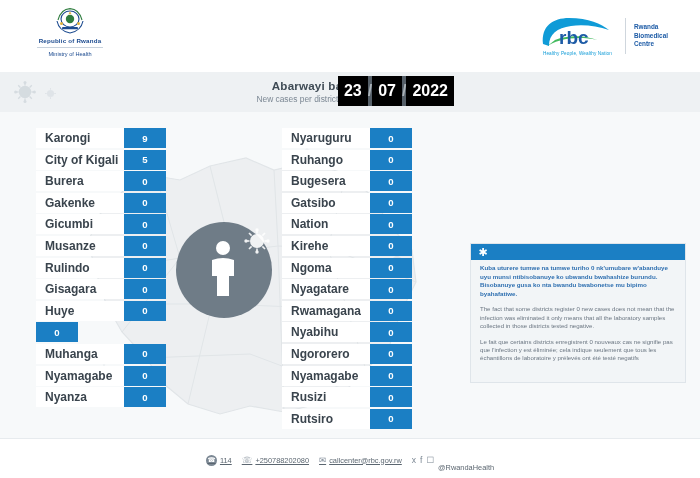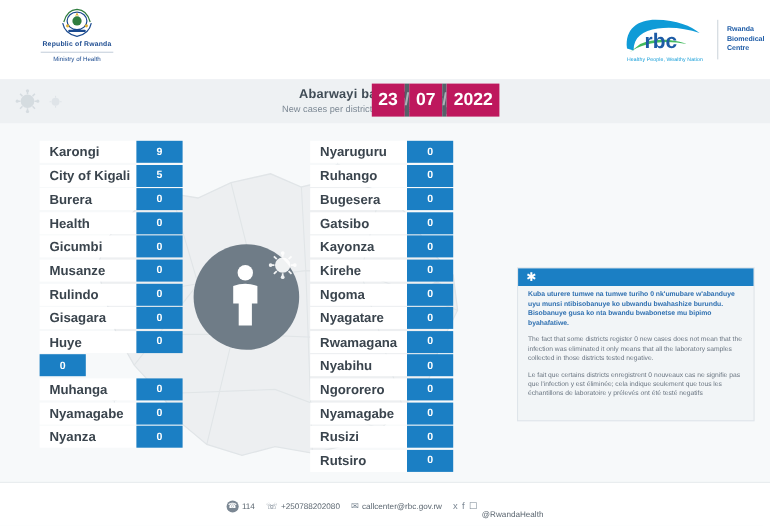--- a/index.html
+++ b/index.html
@@ -23,21 +23,21 @@
   }
   .gov-crest{
     width:34px;height:30px;margin:0 auto 1px;position:relative;
   }
   .gov-crest svg{display:block;}
   .gov-l1{font-size:6.2px;color:#1b4a8f;font-weight:bold;letter-spacing:.2px;line-height:8px;}
   .gov-l2{font-size:5.6px;color:#1b4a8f;line-height:8px;}
   .gov-line{width:66px;height:1px;background:#c8d2dd;margin:2px auto;}
 
   .rbc-block{
-    position:absolute;right:5px;top:10px;height:52px;
+    position:absolute;right:32px;top:10px;height:52px;
     display:flex;align-items:center;
   }
   .rbc-mark{
     width:78px;height:44px;position:relative;
   }
   .rbc-sep{width:1px;height:36px;background:#cfd6dd;margin:0 8px;}
   .rbc-txt div{font-size:6.4px;color:#1d5ba6;font-weight:bold;line-height:8.6px;}
   .rbc-tag{
     position:absolute;left:4px;bottom:2px;font-size:4.7px;color:#0f9bd7;
     letter-spacing:.1px;white-space:nowrap;
@@ -60,21 +60,21 @@
   }
   .band-sub{
     position:absolute;left:0;top:22px;width:700px;text-align:center;
     font-size:8.4px;color:#7b8793;
   }
   .date{
     position:absolute;right:246px;top:76px;height:30px;
     display:flex;align-items:stretch;
   }
   .date .seg{
-    background:#be185d;color:#fff;font-size:16px;font-weight:bold;
+    background:#000000;color:#fff;font-size:16px;font-weight:bold;
     padding:4px 6px 3px;line-height:22px;text-align:center;
   }
   .date .slash{
     background:#555f68;color:#aab2b8;font-size:16px;font-weight:bold;
     line-height:22px;padding:4px 0 3px;
   }
 
   
   .map{
     position:absolute;left:60px;top:118px;width:400px;height:310px;
@@ -134,21 +134,21 @@
 
   
   .footer{
     position:absolute;left:0;bottom:0;width:700px;height:40px;background:#ffffff;
   }
   .footer-inner{
     position:absolute;left:0;top:10px;width:700px;
     display:flex;align-items:center;justify-content:center;gap:10px;
     font-size:7.4px;color:#5b6670;
   }
-  .fitem{display:flex;align-items:center;gap:3px;}
+  .fitem{display:flex;align-items:center;gap:3px;text-decoration:underline;}
   .fdot{
     width:11px;height:11px;border-radius:50%;background:#7b8793;
     color:#fff;font-size:6.5px;display:flex;align-items:center;justify-content:center;
   }
   .fglyph{color:#7b8793;font-size:8.5px;}
   .soc{display:flex;align-items:center;gap:4px;color:#7b8793;font-size:8.5px;}
   .top-line{position:absolute;left:0;top:0;width:700px;height:1px;background:#e7ebee;}
 </style>
 </head>
 <body>
@@ -320,21 +320,21 @@
       </div>
     <div class="row">
         <div class="name">City of Kigali</div>
         <div class="val">5</div>
       </div>
     <div class="row">
         <div class="name">Burera</div>
         <div class="val">0</div>
       </div>
     <div class="row">
-        <div class="name">Health</div>
+        <div class="name">Gakenke</div>
         <div class="val">0</div>
       </div>
     <div class="row">
         <div class="name">Gicumbi</div>
         <div class="val">0</div>
       </div>
     <div class="row">
         <div class="name">Musanze</div>
         <div class="val">0</div>
       </div>
@@ -378,21 +378,21 @@
       </div>
     <div class="row">
         <div class="name">Bugesera</div>
         <div class="val">0</div>
       </div>
     <div class="row">
         <div class="name">Gatsibo</div>
         <div class="val">0</div>
       </div>
     <div class="row">
-        <div class="name">Kayonza</div>
+        <div class="name">Nation</div>
         <div class="val">0</div>
       </div>
     <div class="row">
         <div class="name">Kirehe</div>
         <div class="val">0</div>
       </div>
     <div class="row">
         <div class="name">Ngoma</div>
         <div class="val">0</div>
       </div>

